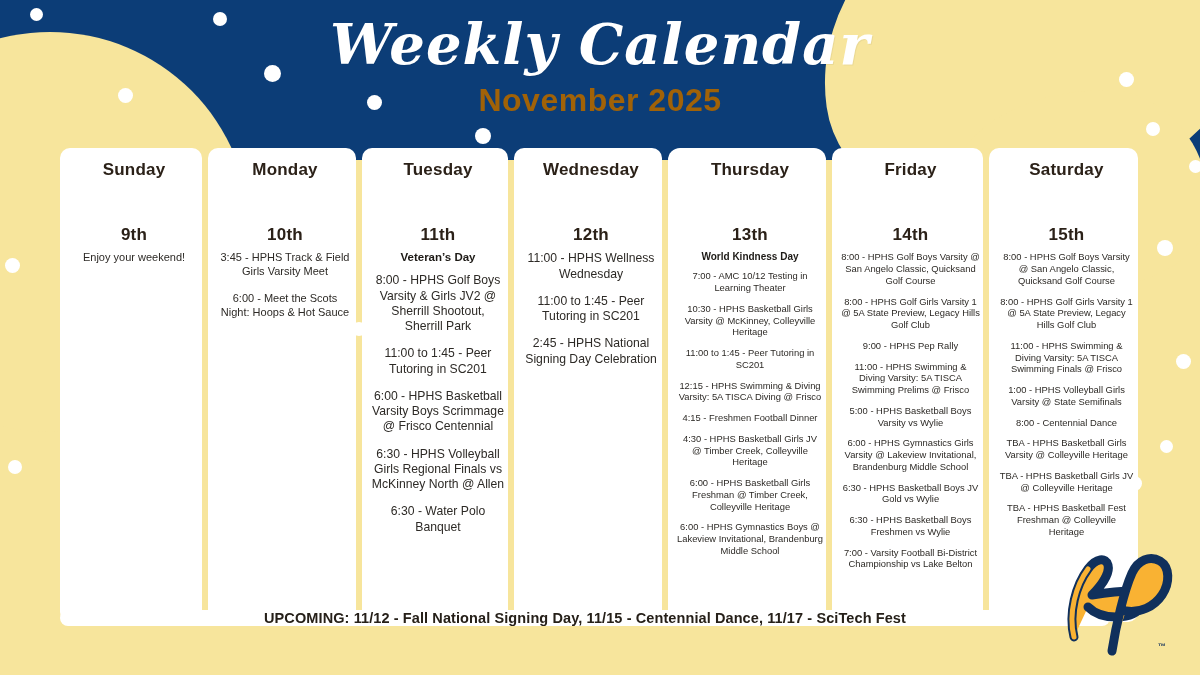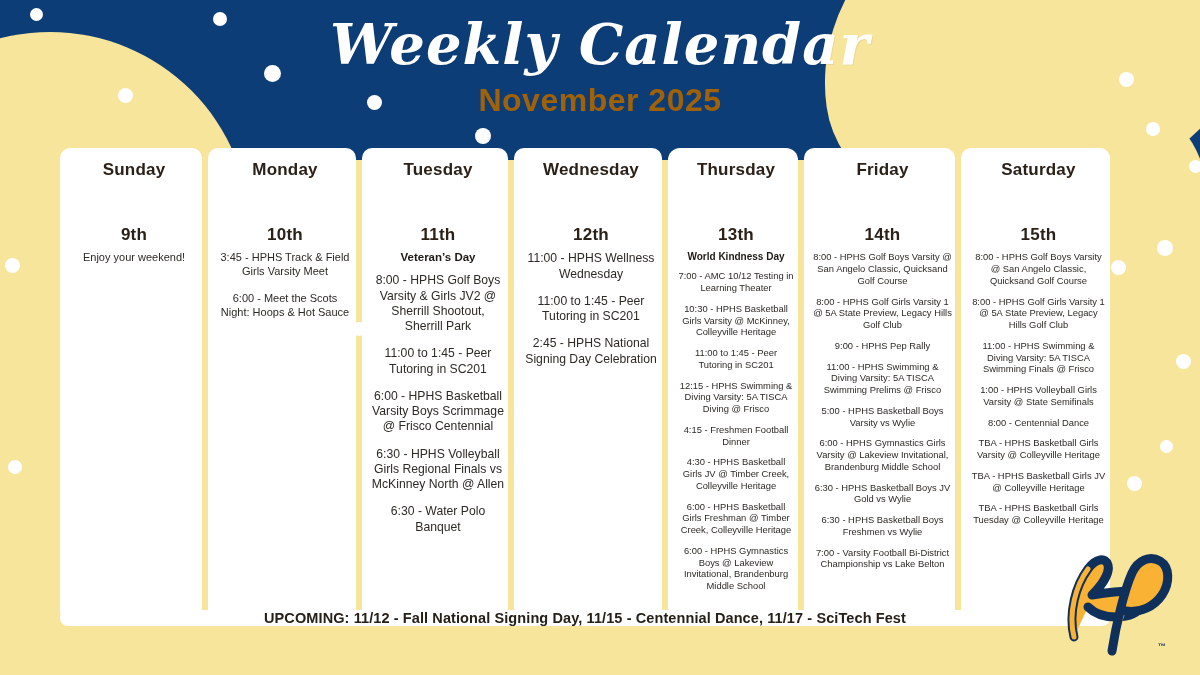--- a/index.html
+++ b/index.html
@@ -104,21 +104,21 @@
   .d-lo  .event { font-size:11px; margin-bottom:13px; }
   .d-mid .event { font-size:12.2px; margin-bottom:12px; }
   .d-hi  .event { font-size:9.4px;  margin-bottom:9px; }
   .d-hi  .day-special { font-size:10px; margin-bottom:8px; }
 
   
   .col-0 { width:142px; }
   .col-1 { width:148px; }
   .col-2 { width:146px; }
   .col-3 { width:148px; }
-  .col-4 { width:130px;border-radius:12px; }
+  .col-4 { width:158px;border-radius:12px; }
   .col-5 { width:151px; }
   .col-6 { width:149px; }
 
   
   #footer-banner {
     position:absolute; left:60px; top:610px;
     width:1050px; height:16px;
     background:#ffffff;
     border-radius:8px;
     display:flex; align-items:center; justify-content:center;
@@ -251,21 +251,21 @@
     <div class="day-card col-6 d-hi">
       <div class="day-head"><span>Saturday</span><span class="dnum">15th</span></div>
       <div class="events">
         <div class="event">8:00 - HPHS Golf Boys Varsity @ San Angelo Classic, Quicksand Golf Course</div>
         <div class="event">8:00 - HPHS Golf Girls Varsity 1 @ 5A State Preview, Legacy Hills Golf Club</div>
         <div class="event">11:00 - HPHS Swimming &amp; Diving Varsity: 5A TISCA Swimming Finals @ Frisco</div>
         <div class="event">1:00 - HPHS Volleyball Girls Varsity @ State Semifinals</div>
         <div class="event">8:00 - Centennial Dance</div>
         <div class="event">TBA - HPHS Basketball Girls Varsity @ Colleyville Heritage</div>
         <div class="event">TBA - HPHS Basketball Girls JV @ Colleyville Heritage</div>
-        <div class="event">TBA - HPHS Basketball Girls Tuesday @ Colleyville Heritage</div>
+        <div class="event">TBA - HPHS Basketball Fest Freshman @ Colleyville Heritage</div>
       </div>
     </div>
   </div>
 
 <div id="footer-banner">
   <div id="footer-text">UPCOMING: 11/12 - Fall National Signing Day, 11/15 - Centennial Dance, 11/17 - SciTech Fest</div>
 </div>
 
 <div id="logo">
   <svg viewBox="0 0 150 140" xmlns="http://www.w3.org/2000/svg">

